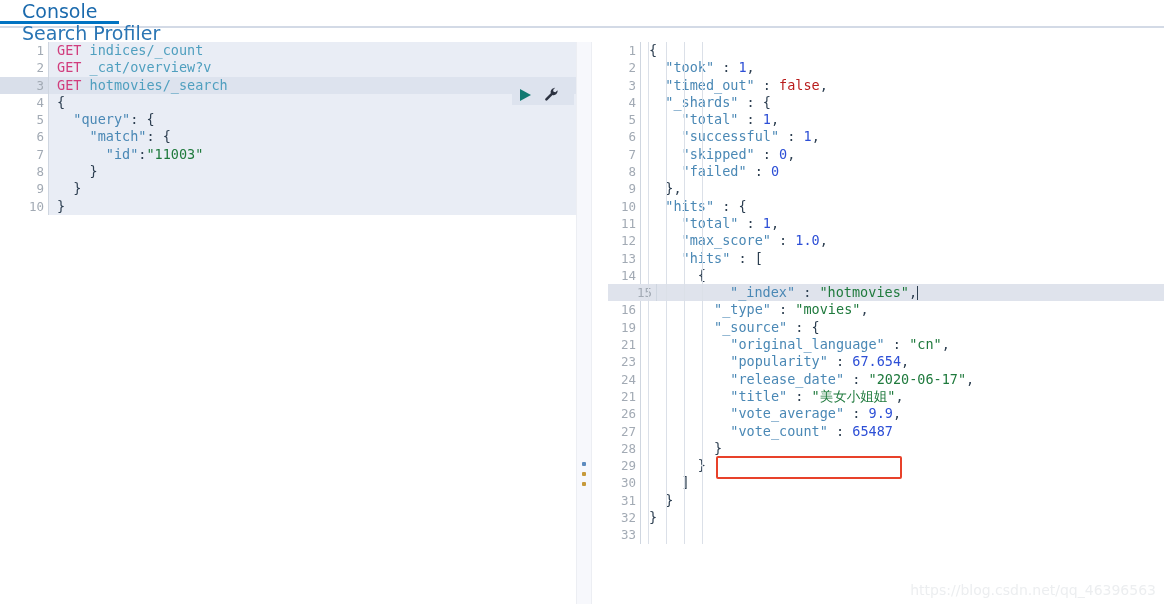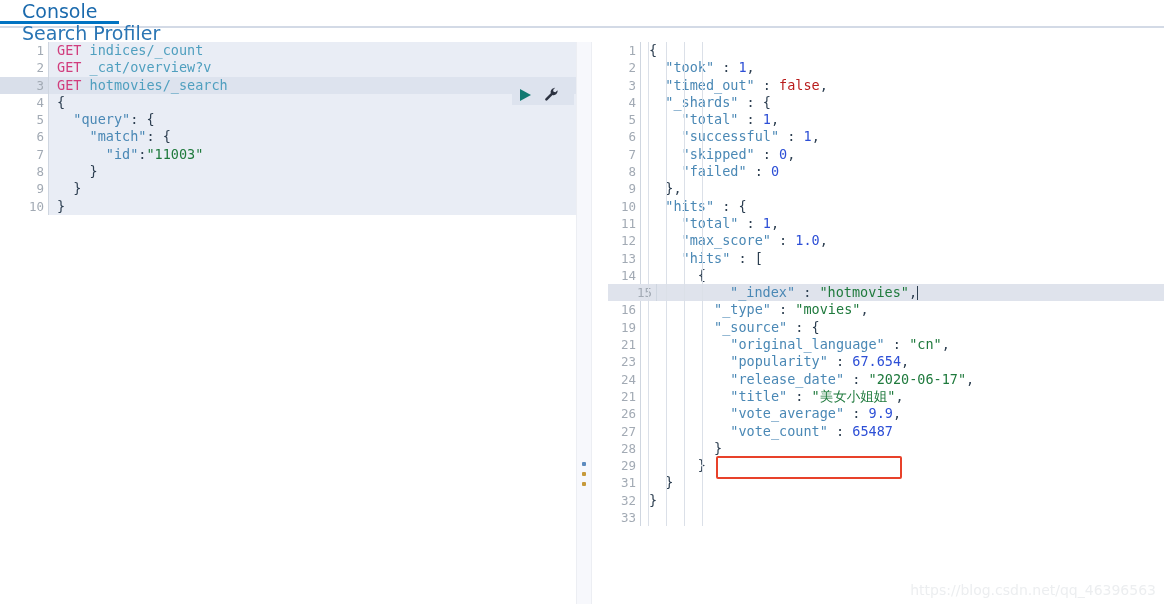--- a/index.html
+++ b/index.html
@@ -283,20 +283,21 @@
           <div class="row"><div class="gutter">16</div><div class="codetext">        <span class="t-key">"_type"</span> <span class="t-punc">:</span> <span class="t-string">"movies"</span><span class="t-punc">,</span></div></div>
           <div class="row"><div class="gutter">19<span class="fold down"></span></div><div class="codetext">        <span class="t-key">"_source"</span> <span class="t-punc">:</span> <span class="t-brace">{</span></div></div>
           <div class="row"><div class="gutter">21</div><div class="codetext">          <span class="t-key">"original_language"</span> <span class="t-punc">:</span> <span class="t-string">"cn"</span><span class="t-punc">,</span></div></div>
           <div class="row"><div class="gutter">23</div><div class="codetext">          <span class="t-key">"popularity"</span> <span class="t-punc">:</span> <span class="t-num">67.654</span><span class="t-punc">,</span></div></div>
           <div class="row"><div class="gutter">24</div><div class="codetext">          <span class="t-key">"release_date"</span> <span class="t-punc">:</span> <span class="t-string">"2020-06-17"</span><span class="t-punc">,</span></div></div>
           <div class="row"><div class="gutter">21</div><div class="codetext">          <span class="t-key">"title"</span> <span class="t-punc">:</span> <span class="t-string">"美女小姐姐"</span><span class="t-punc">,</span></div></div>
           <div class="row"><div class="gutter">26</div><div class="codetext">          <span class="t-key">"vote_average"</span> <span class="t-punc">:</span> <span class="t-num">9.9</span><span class="t-punc">,</span></div></div>
           <div class="row"><div class="gutter">27</div><div class="codetext">          <span class="t-key">"vote_count"</span> <span class="t-punc">:</span> <span class="t-num">65487</span></div></div>
           <div class="row"><div class="gutter">28<span class="fold up"></span></div><div class="codetext">        <span class="t-brace">}</span></div></div>
           <div class="row"><div class="gutter">29<span class="fold up"></span></div><div class="codetext">      <span class="t-brace">}</span></div></div>
+          <div class="row"><div class="gutter">30<span class="fold up"></span></div><div class="codetext">    <span class="t-brace">]</span></div></div>
           <div class="row"><div class="gutter">31<span class="fold up"></span></div><div class="codetext">  <span class="t-brace">}</span></div></div>
           <div class="row"><div class="gutter">32<span class="fold up"></span></div><div class="codetext"><span class="t-brace">}</span></div></div>
           <div class="row"><div class="gutter">33</div><div class="codetext"></div></div>
           <div class="guide" style="left: 56px;"></div>
           <div class="guide" style="left: 74px;"></div>
           <div class="guide" style="left: 92px;"></div>
           <div class="guide" style="left: 110px;"></div>
         </div>
     </div>
   </div>

